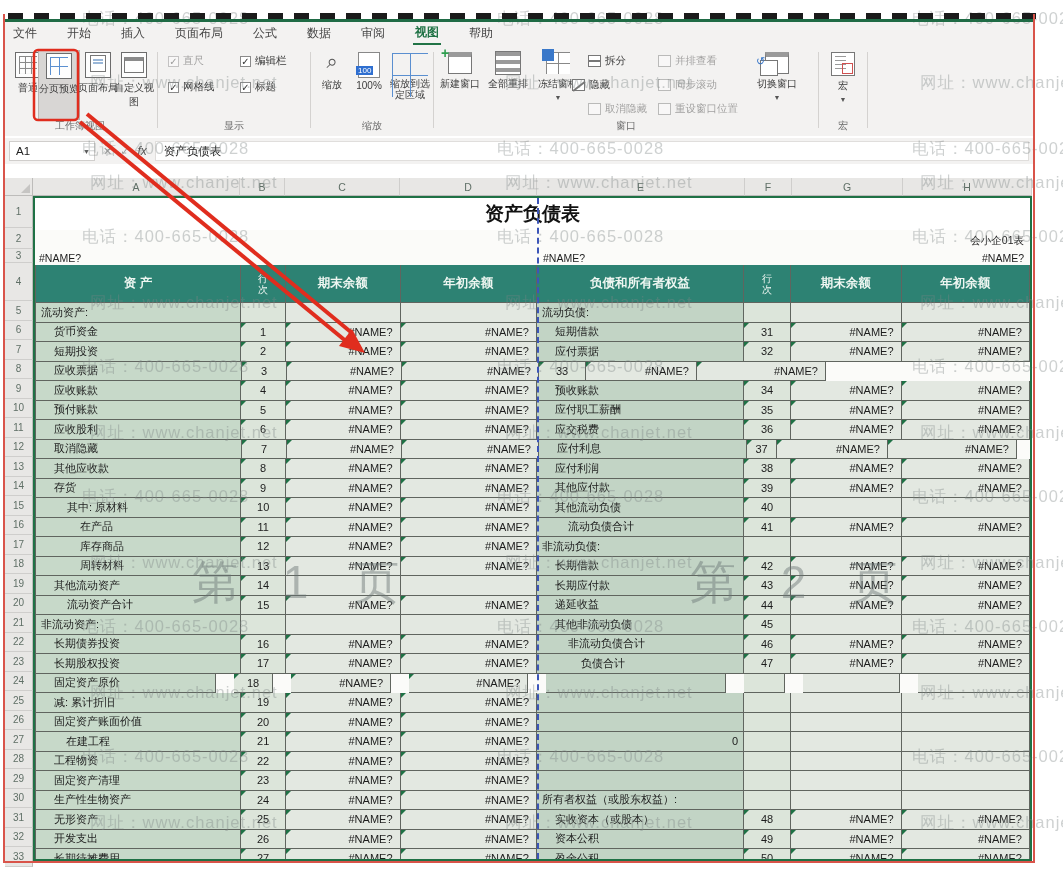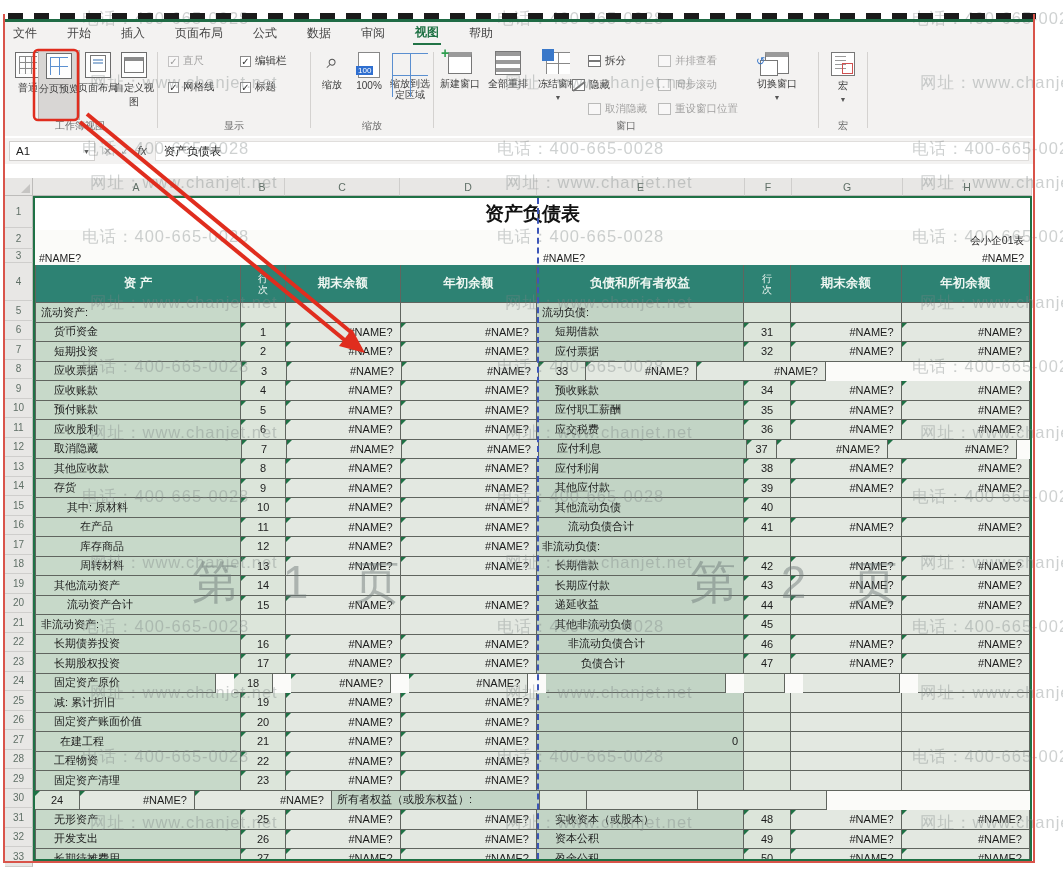--- a/index.html
+++ b/index.html
@@ -544,21 +544,21 @@
         <div class="cell bordered lab" style="width: 207px; padding-left: 18px; border-left: 1px solid rgb(96, 101, 95);">固定资产账面价值</div>
         <div class="cell bordered no tri" style="width: 45px;">20</div>
         <div class="cell bordered val tri" style="width: 115px;">#NAME?</div>
         <div class="cell bordered val tri" style="width: 137px;">#NAME?</div>
         <div class="cell bordered labr" style="width: 208px; padding-left: 5px;"></div>
         <div class="cell bordered no" style="width: 47px;"></div>
         <div class="cell bordered val" style="width: 111px;"></div>
         <div class="cell bordered val" style="width: 129px;"></div>
       </div>
       <div class="grow" style="height: 19.5px;">
-        <div class="cell bordered lab" style="width: 207px; padding-left: 24px; border-left: 1px solid rgb(96, 101, 95);">在建工程</div>
+        <div class="cell bordered lab" style="width: 207px; padding-left: 30px; border-left: 1px solid rgb(96, 101, 95);">在建工程</div>
         <div class="cell bordered no tri" style="width: 45px;">21</div>
         <div class="cell bordered val tri" style="width: 115px;">#NAME?</div>
         <div class="cell bordered val tri" style="width: 137px;">#NAME?</div>
         <div class="cell bordered labr" style="width: 208px; padding-left: 5px; justify-content: flex-end; padding-right: 5px;">0</div>
         <div class="cell bordered no" style="width: 47px;"></div>
         <div class="cell bordered val" style="width: 111px;"></div>
         <div class="cell bordered val" style="width: 129px;"></div>
       </div>
       <div class="grow" style="height: 19.5px;">
         <div class="cell bordered lab" style="width: 207px; padding-left: 18px; border-left: 1px solid rgb(96, 101, 95);">工程物资</div>
@@ -574,20 +574,21 @@
         <div class="cell bordered lab" style="width: 207px; padding-left: 18px; border-left: 1px solid rgb(96, 101, 95);">固定资产清理</div>
         <div class="cell bordered no tri" style="width: 45px;">23</div>
         <div class="cell bordered val tri" style="width: 115px;">#NAME?</div>
         <div class="cell bordered val tri" style="width: 137px;">#NAME?</div>
         <div class="cell bordered labr" style="width: 208px; padding-left: 5px;"></div>
         <div class="cell bordered no" style="width: 47px;"></div>
         <div class="cell bordered val" style="width: 111px;"></div>
         <div class="cell bordered val" style="width: 129px;"></div>
       </div>
       <div class="grow" style="height: 19.5px;">
+        <div class="cell bordered lab" style="width: 207px; padding-left: 18px; border-left: 1px solid rgb(96, 101, 95);">生产性生物资产</div>
         <div class="cell bordered no tri" style="width: 45px;">24</div>
         <div class="cell bordered val tri" style="width: 115px;">#NAME?</div>
         <div class="cell bordered val tri" style="width: 137px;">#NAME?</div>
         <div class="cell bordered labr" style="width: 208px; padding-left: 5px;">所有者权益（或股东权益）:</div>
         <div class="cell bordered no" style="width: 47px;"></div>
         <div class="cell bordered val" style="width: 111px;"></div>
         <div class="cell bordered val" style="width: 129px;"></div>
       </div>
       <div class="grow" style="height: 19.5px;">
         <div class="cell bordered lab" style="width: 207px; padding-left: 18px; border-left: 1px solid rgb(96, 101, 95);">无形资产</div>

